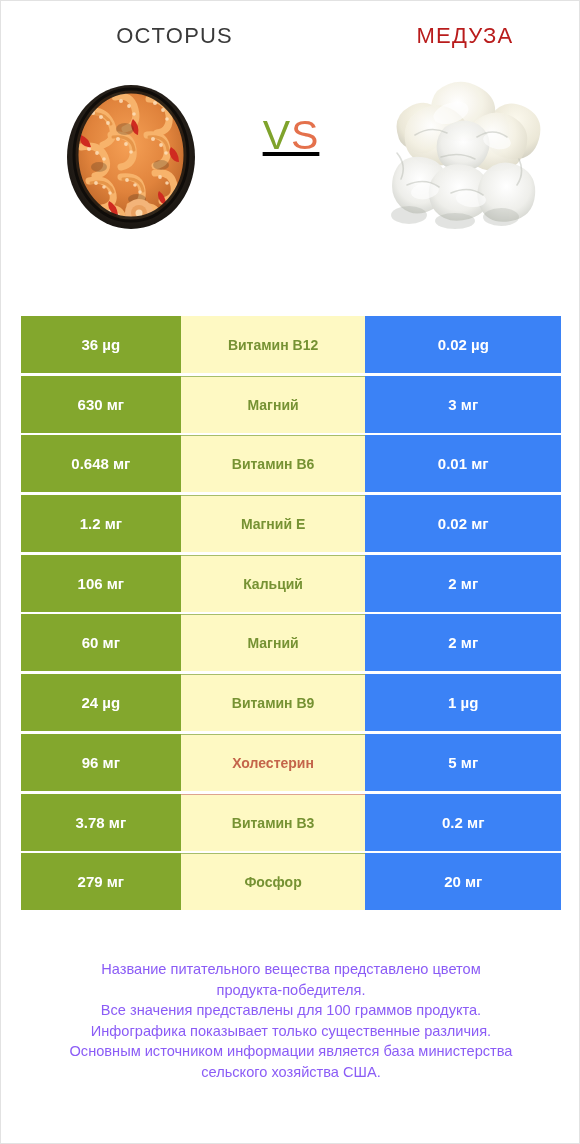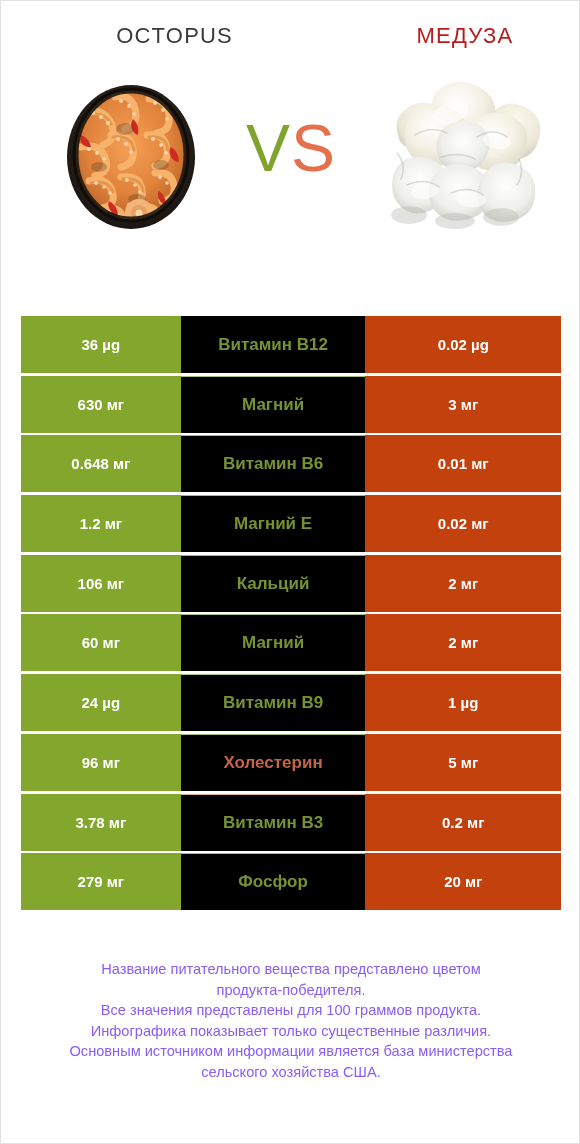--- a/index.html
+++ b/index.html
@@ -65,24 +65,25 @@
     top: -8px;
     width: 176px;
     height: 182px;
   }
   .vs {
     position: absolute;
     left: 232px;
     top: 42px;
     width: 116px;
     text-align: center;
-    font-size: 66px;
+    font-size: 41px;
     font-weight: 400;
     letter-spacing: 1px;
     line-height: 1;
+    text-decoration: underline;
   }
   .vs .v { color: #7fa32c; }
   .vs .s { color: #e4714c; }
 
   
   .table {
     position: absolute;
     left: 20px;
     top: 315px;
     width: 540px;
@@ -100,38 +101,38 @@
     font-weight: 700;
     box-sizing: border-box;
   }
   .cell-left {
     width: 178px;
     background: #83a72d;
     color: #ffffff;
   }
   .cell-mid {
     width: 206px;
-    background: #000000;
+    background: #fef9c3;
     color: #769233;
     border-top: 1px solid #a7bd6a;
-    font-size: 17px;
+    font-size: 14px;
   }
   .row:first-child .cell-mid {
     border-top: none;
   }
   .cell-mid.alt {
     color: #c4654a;
   }
   .cell-mid.alt-border {
     border-top-color: #dda48e;
     text-align: right;
   }
   .cell-right {
     width: 218px;
-    background: #c2410c;
+    background: #3b82f6;
     color: #ffffff;
   }
 
   
   .footer {
     position: absolute;
     left: 0;
     top: 958px;
     width: 580px;
     text-align: center;

